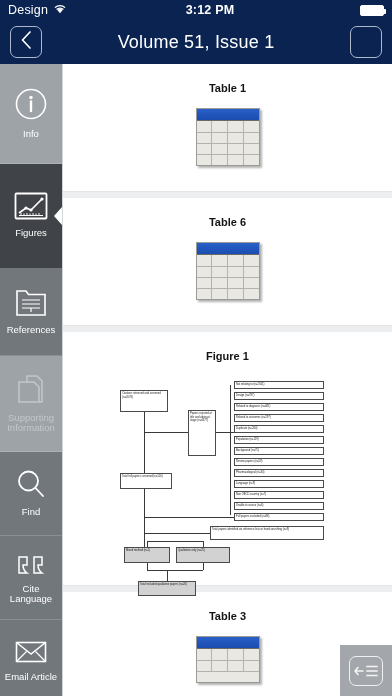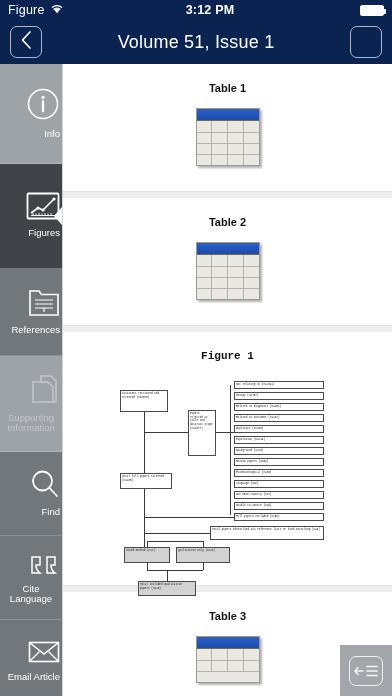--- a/index.html
+++ b/index.html
@@ -46,21 +46,21 @@
   .burger-line{ width:16px; height:1.6px; background:#e3e8f1; margin:2px 0; border-radius:1px; }
   
   .app-body{ display:flex; height:632px; }
   
   .sidebar{
     width:62px; flex:0 0 62px; background:#72777c;
     display:flex; flex-direction:column; overflow:hidden;
   }
   .side-item{
     position:relative; display:flex; flex-direction:column;
-    align-items:flex-end; justify-content:center;
+    align-items:center; justify-content:center;
     color:#fff; font-size:9.5px; text-align:center; line-height:1.15;
     cursor:pointer; border-bottom:1px solid #8b9096; flex:0 0 auto;
     padding:6px 2px;
   }
   .side-item .ic{ margin-bottom:5px; display:block; }
   .side-item.light{ background:#9ea3a8; border-bottom-color:#adb2b7; }
   .side-item.dim{ color:#c3c7cb; }
   .side-item.dim .ic svg *{ stroke:#c3c7cb !important; }
   .side-item.active{ background:#404448; border-bottom-color:#404448; }
   .side-item.active:after{
@@ -121,21 +121,21 @@
   .fab-inner{
     width:34px; height:30px; border:1.5px solid #f0f0f0; border-radius:7px;
     display:flex; align-items:center; justify-content:center; gap:2px;
   }
 </style>
 </head>
 <body>
 
 <div class="status-bar">
   <div class="status-left">
-    <span>Figure</span>
+    <span>Design</span>
     <span>
       <svg width="14" height="11" viewBox="0 0 14 11">
         <path d="M7 10.2 L4.3 7.0 A4.2 4.2 0 0 1 9.7 7.0 Z" fill="#fff"></path>
         <path d="M1.9 4.6 A7.4 7.4 0 0 1 12.1 4.6" stroke="#fff" stroke-width="1.3" fill="none"></path>
         <path d="M3.6 6.6 A5 5 0 0 1 10.4 6.6" stroke="#fff" stroke-width="1.3" fill="none"></path>
       </svg>
     </span>
   </div>
   <div class="status-center">3:12 PM</div>
   <div class="status-right">
@@ -272,21 +272,21 @@
         <div class="tbl-row">
             <i class="tbl-cell"></i>
             <i class="tbl-cell"></i>
             <i class="tbl-cell"></i>
             <i class="tbl-cell"></i>
           </div>
       </div>
     </div>
 
     <div class="card">
-      <div class="card-title">Table 2</div>
+      <div class="card-title">Table 6</div>
       <div class="tbl-thumb" style="width:64px;">
         <div class="tbl-head"></div>
         <div class="tbl-row">
             <i class="tbl-cell"></i>
             <i class="tbl-cell"></i>
             <i class="tbl-cell"></i>
             <i class="tbl-cell"></i>
           </div>
         <div class="tbl-row">
             <i class="tbl-cell"></i>
@@ -302,21 +302,21 @@
           </div>
         <div class="tbl-row">
             <i class="tbl-cell"></i>
             <i class="tbl-cell"></i>
             <i class="tbl-cell"></i>
             <i class="tbl-cell"></i>
           </div>
       </div>
     </div>
 
-    <div class="card" style="padding-bottom:14px;font-family:Liberation Mono, monospace;">
+    <div class="card" style="padding-bottom:14px;">
       <div class="card-title">Figure 1</div>
       <div class="prisma">
 
         <div class="pb" style="left:16px; top:14px; width:48px; height:22px;">Citations retrieved and screened (n=4578)</div>
         <div class="pb" style="left:84px; top:34px; width:28px; height:46px;">Papers rejected at title and abstract stage (n=4677)</div>
         <div class="pb" style="left:16px; top:97px; width:52px; height:16px;">Total full papers screened (n=100)</div>
 
         <div class="pb" style="left:130px; top:5px;   width:90px; height:8px;">Not relating to (n=2341)</div>
         <div class="pb" style="left:130px; top:16px;  width:90px; height:8px;">Design (n=787)</div>
         <div class="pb" style="left:130px; top:27px;  width:90px; height:8px;">Related to diagnosis (n=481)</div>

